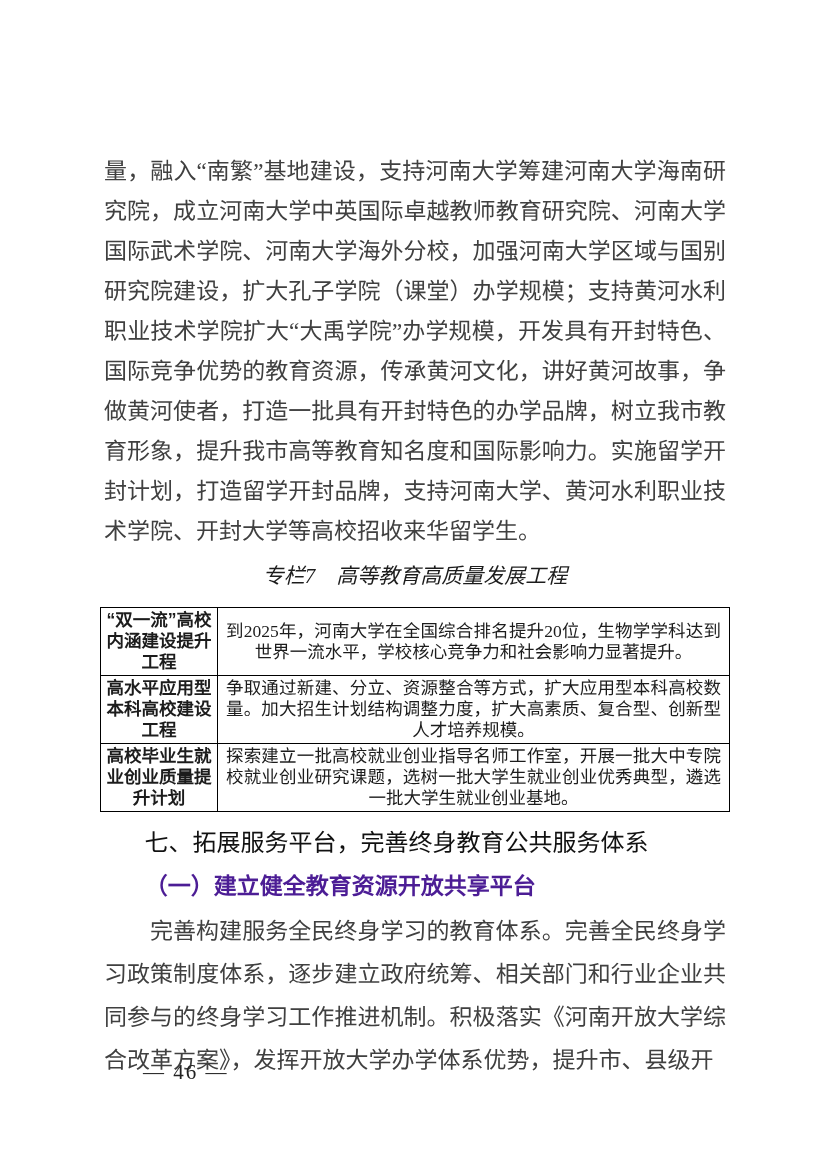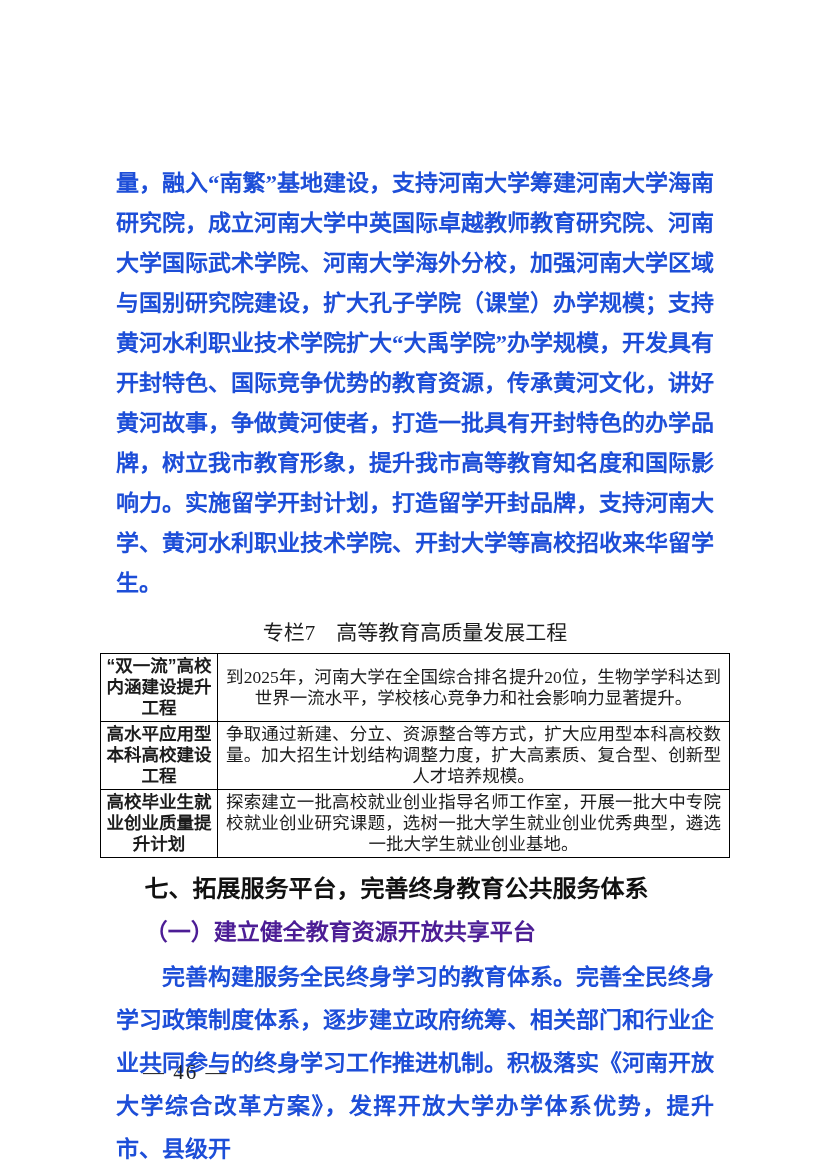--- a/index.html
+++ b/index.html
@@ -16,40 +16,40 @@
     color: #1c1c1c;
     font-family: "Liberation Serif", "DejaVu Serif", serif;
   }
   .content {
     position: absolute;
     left: 100px;
     top: 148px;
     width: 630px;
   }
   .para {
-    margin: 16px;
+    margin: 4px;
     font-size: 23px;
     text-align: justify;
     word-break: break-all;
-    color: #1d4ed8;
-    font-weight: bold;
+    color: #404040;
   }
   .p1 { line-height: 40px; }
   .p2 {
     line-height: 43px;
     text-indent: 2em;
     margin-top: 8px;
   }
   .caption {
     margin-top: 11px;
-    margin-bottom: 7px;
+    margin-bottom: 18px;
     font-size: 21px;
     line-height: 26px;
     text-align: center;
     color: #1c1c1c;
+    font-style: italic;
   }
   table.col-table {
     width: 630px;
     border-collapse: collapse;
     table-layout: fixed;
   }
   table.col-table td {
     border: 1.5px solid #000000;
     vertical-align: middle;
   }
@@ -68,21 +68,21 @@
     line-height: 21px;
     text-align: justify;
     text-align-last: center;
     word-break: break-all;
     padding: 2px 8px;
     height: 63px;
   }
   .h1 {
     margin: 15px 0 0 0;
     font-family: "Liberation Sans", "DejaVu Sans", sans-serif;
-    font-weight: bold;
+    font-weight: normal;
     font-size: 24px;
     line-height: 32px;
     text-indent: 1.85em;
     color: #111111;
   }
   .h2 {
     margin: 12px 0 0 0;
     font-family: "Liberation Serif", "DejaVu Serif", serif;
     font-weight: bold;
     font-size: 23px;

